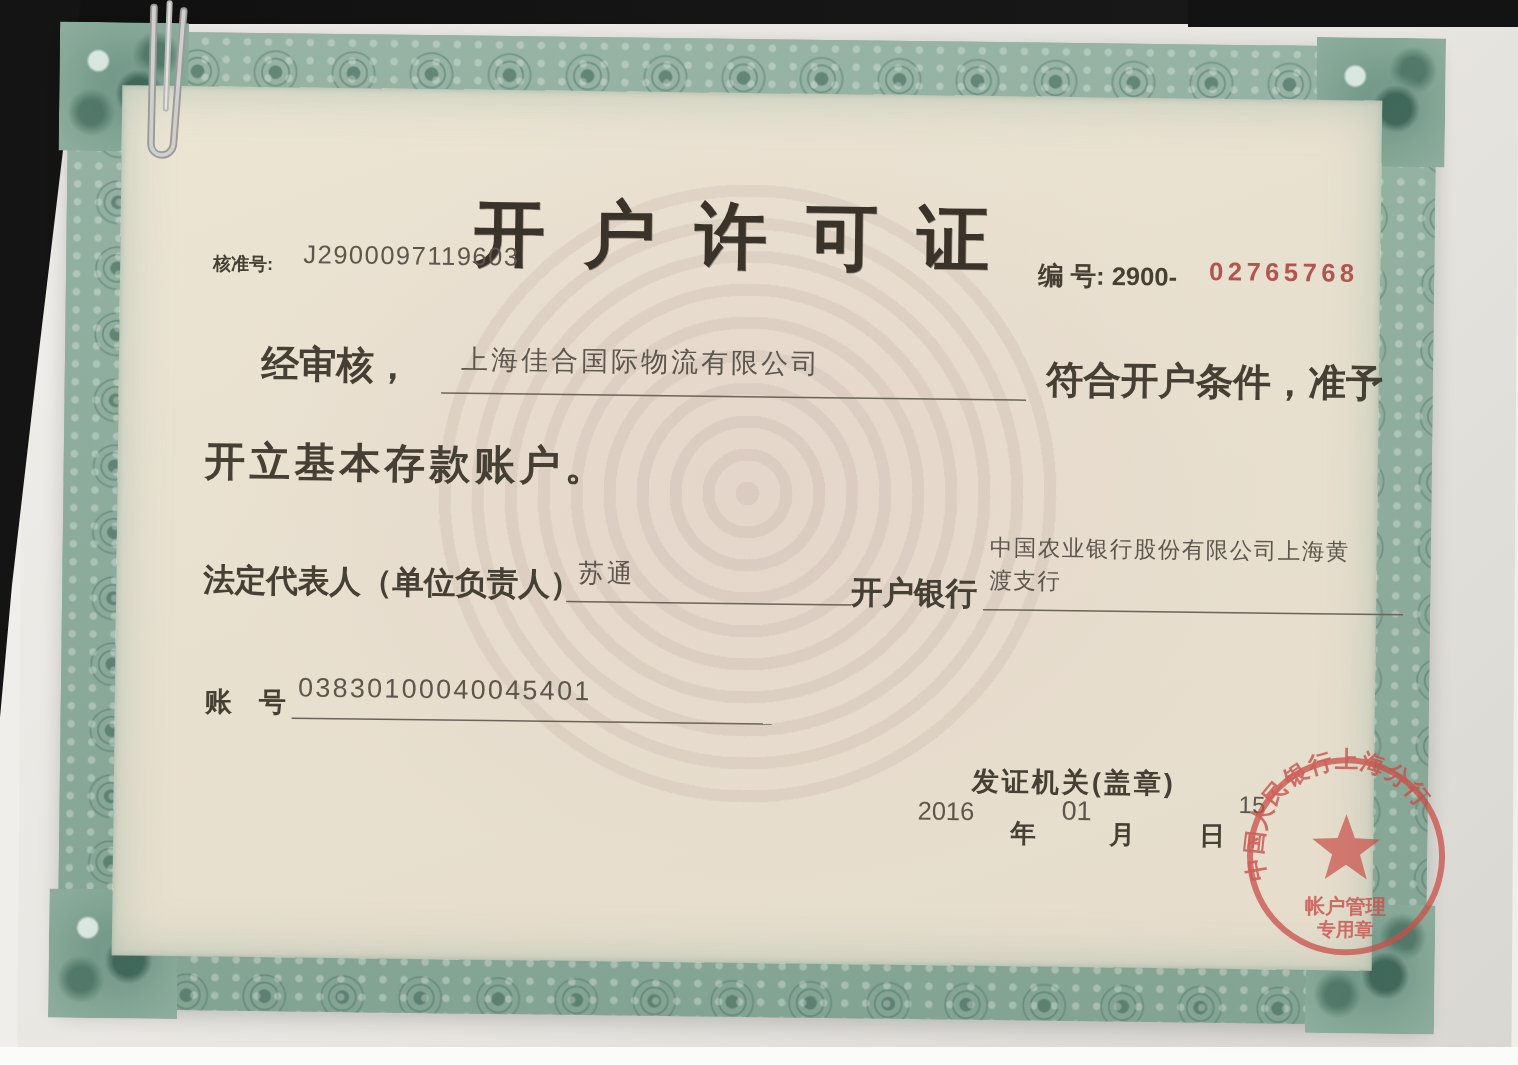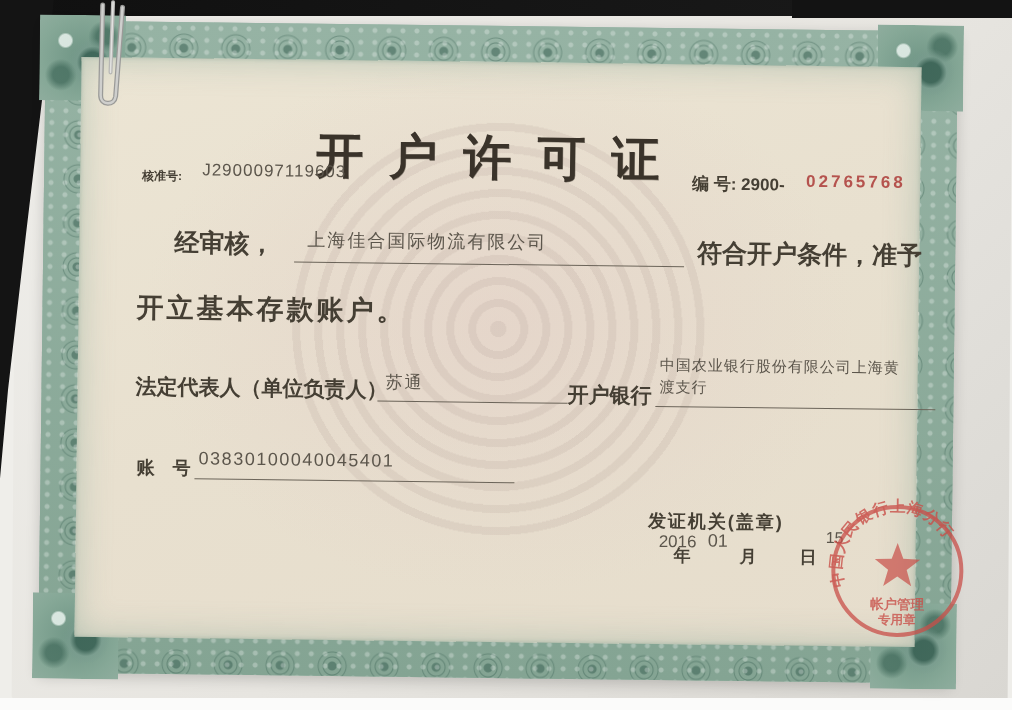--- a/index.html
+++ b/index.html
@@ -115,21 +115,21 @@
       <div class="t label" style="left:490px;top:318px;font-size:21px;">开户银行</div>
       <div class="t ink" style="left:582px;top:292px;font-size:15px;letter-spacing:1px;">中国农业银行股份有限公司上海黄</div>
       <div class="t ink" style="left:582px;top:314px;font-size:15px;letter-spacing:1px;">渡支行</div>
       <div class="uline" style="left:578px;top:342px;width:280px;"></div>
 
       <div class="t label" style="left:60px;top:398px;font-size:18px;">账　号</div>
       <div class="t ink" style="left:122px;top:390px;font-size:18px;letter-spacing:1.5px;">03830100040045401</div>
       <div class="uline" style="left:118px;top:420px;width:320px;"></div>
 
       <div class="t label" style="left:572px;top:445px;font-size:18px;letter-spacing:2px;">发证机关(盖章)</div>
-      <div class="t ink" style="left:536px;top:468px;font-size:17px;margin-left:47px;">2016</div>
+      <div class="t ink" style="left:536px;top:468px;font-size:17px;">2016</div>
       <div class="t label" style="left:598px;top:480px;font-size:17px;">年</div>
       <div class="t ink" style="left:632px;top:466px;font-size:18px;">01</div>
       <div class="t label" style="left:664px;top:480px;font-size:17px;">月</div>
       <div class="t ink" style="left:728px;top:463px;font-size:16px;margin-left:22px;">15</div>
       <div class="t label" style="left:724px;top:480px;font-size:17px;">日</div>
 
       <svg class="seal" viewBox="0 0 148 148">
         <circle cx="74" cy="74" r="64" fill="none" stroke="#c94f49" stroke-width="4" opacity=".85"></circle>
         <path d="M74,46 L79.8,61.9 L96.7,62.5 L83.3,72.9 L88,89.2 L74,79.6 L60,89.2 L64.7,72.9 L51.3,62.5 L68.2,61.9 Z" fill="#c94f49" opacity=".8"></path>
         <defs>

